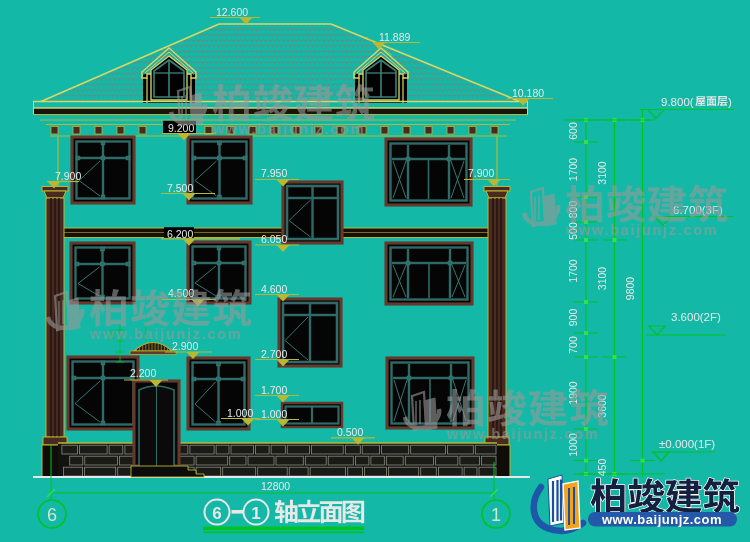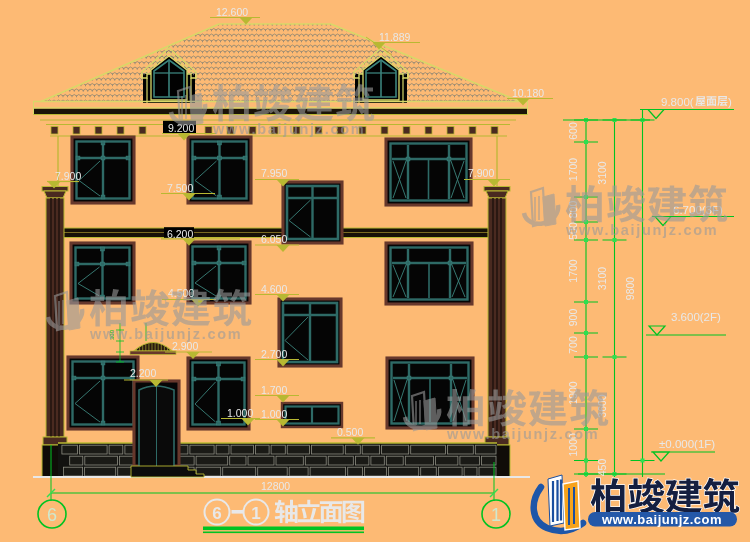--- a/index.html
+++ b/index.html
@@ -1,15 +1,15 @@
 <!DOCTYPE html>
 <html><head><meta charset="utf-8">
 <style>
 html,body{margin:0;padding:0;background:#000;}
-#c{position:relative;width:750px;height:542px;background:#fdba74;overflow:hidden;}
+#c{position:relative;width:750px;height:542px;background:#14b8a6;overflow:hidden;}
 svg{display:block;}
 </style></head>
 <body>
 <div id="c">
 <svg width="750" height="542" viewBox="0 0 750 542" xmlns="http://www.w3.org/2000/svg">
 
 <defs>
 <pattern id="tiles" width="9" height="11" patternUnits="userSpaceOnUse">
   <path d="M0,1 q2.25,3 4.5,0 q2.25,3 4.5,0" fill="none" stroke="#7d7d72" stroke-width="0.75"></path>
   <path d="M-2.25,6.5 q2.25,3 4.5,0 q2.25,3 4.5,0 q2.25,3 4.5,0" fill="none" stroke="#7d7d72" stroke-width="0.75"></path>

